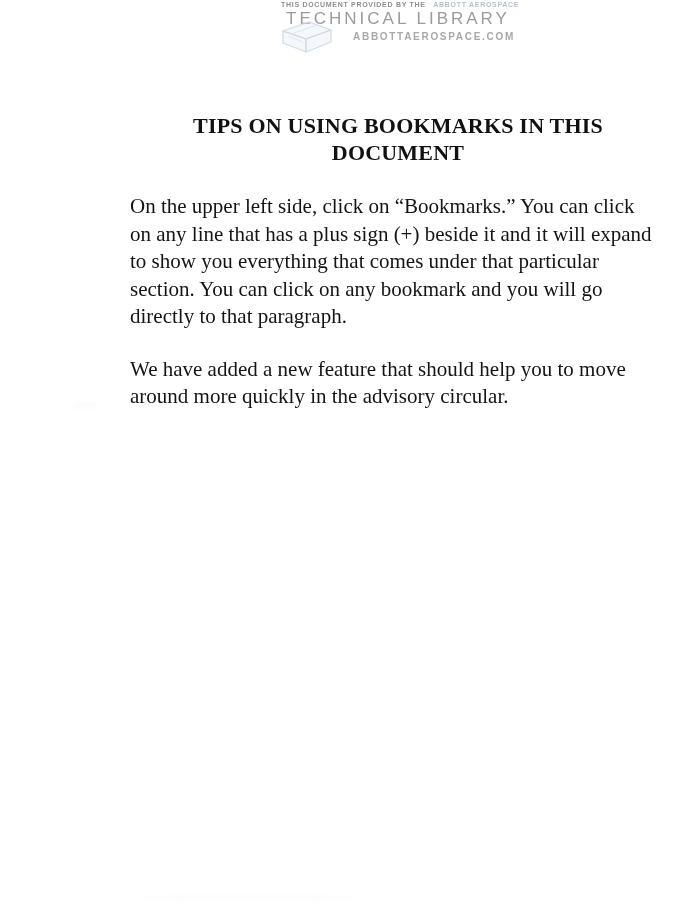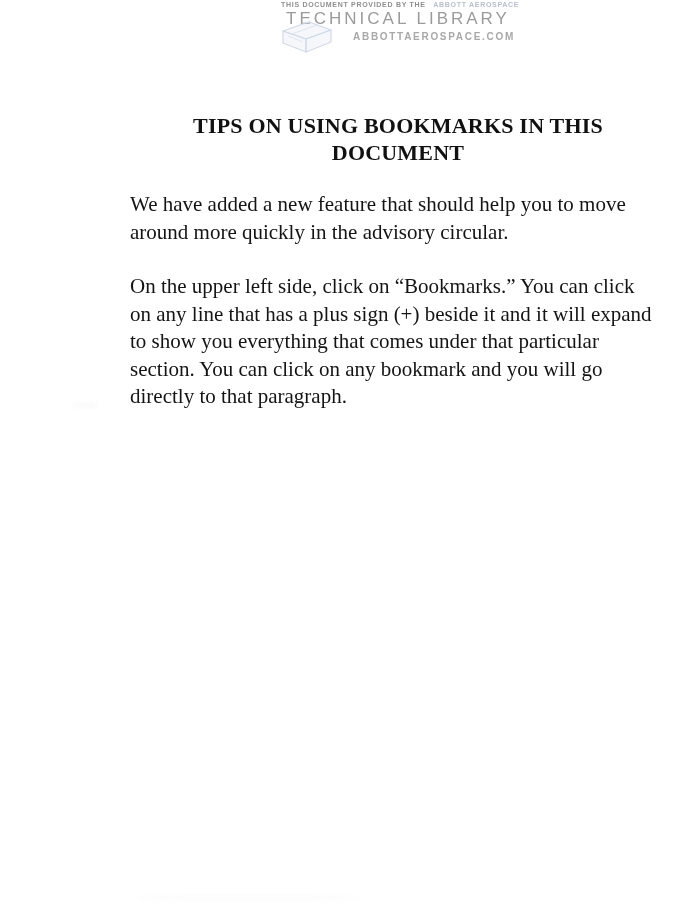--- a/index.html
+++ b/index.html
@@ -107,21 +107,21 @@
     <div class="logo-name">TECHNICAL LIBRARY</div>
     <div class="logo-site">ABBOTTAEROSPACE.COM</div>
   </div>
 
   <div class="content">
     <div class="doc-title">
       <div>TIPS ON USING BOOKMARKS IN THIS</div>
       <div>DOCUMENT</div>
     </div>
 
+    <p class="body-text para-2">On the upper left side, click on “Bookmarks.” You can click on any line that has a plus sign (+) beside it and it will expand to show you everything that comes under that particular section. You can click on any bookmark and you will go directly to that paragraph.</p>
+
     <p class="body-text para-1">We have added a new feature that should help you to move around more quickly in the advisory circular.</p>
-
-    <p class="body-text para-2">On the upper left side, click on “Bookmarks.” You can click on any line that has a plus sign (+) beside it and it will expand to show you everything that comes under that particular section. You can click on any bookmark and you will go directly to that paragraph.</p>
   </div>
 
   <div class="scan-artifact smudge-left"></div>
   <div class="scan-artifact smudge-bottom"></div>
 
 </div>
 
 </body></html>

